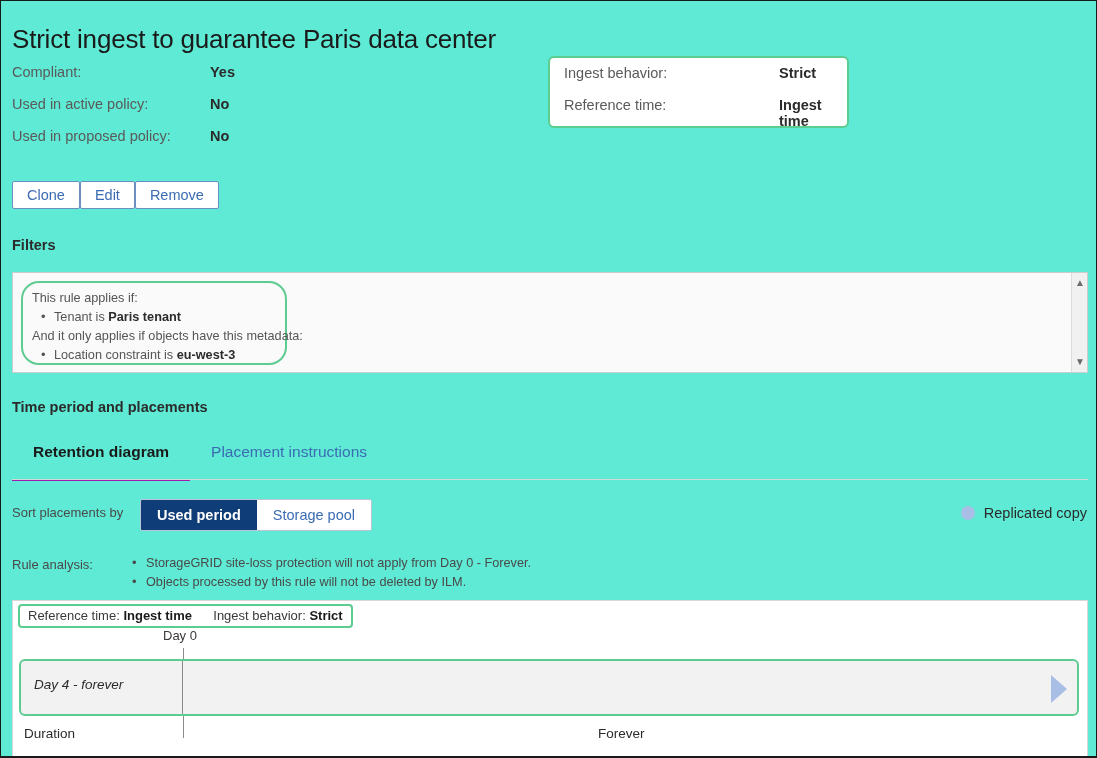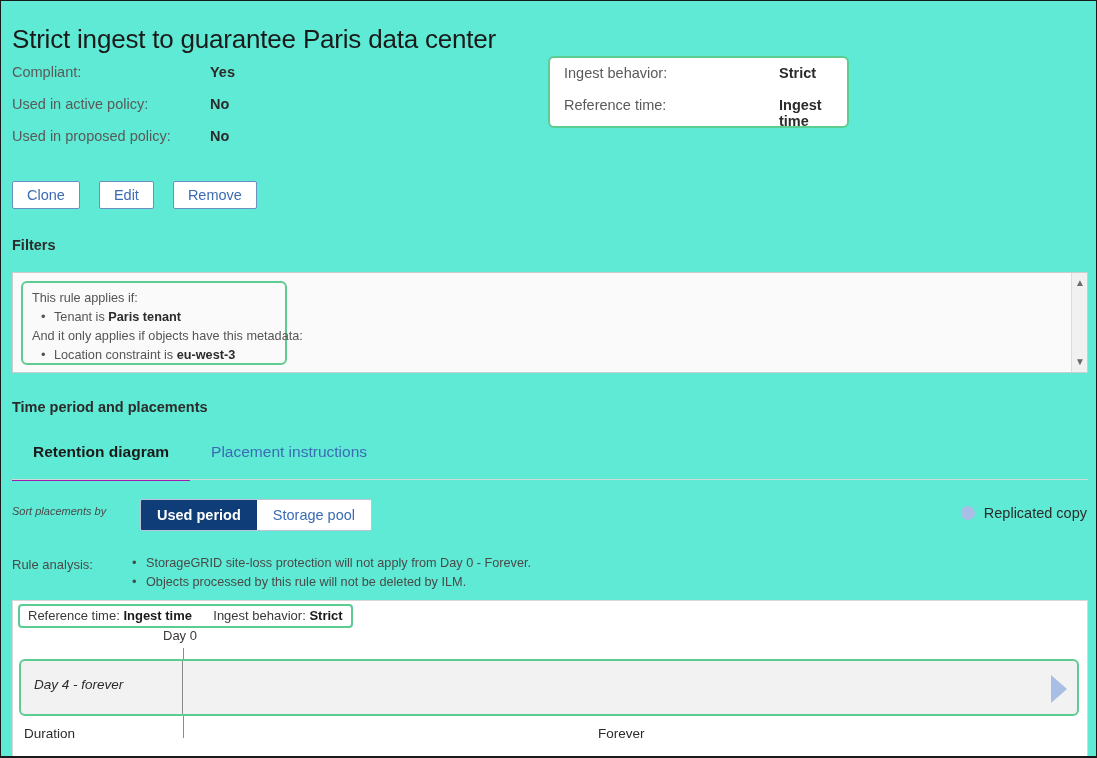--- a/index.html
+++ b/index.html
@@ -83,21 +83,20 @@
   .ingest-value {
     color: #2b2b2b;
     font-weight: bold;
   }
 
   
   .actions {
     position: absolute;
     left: 11px; top: 180px;
     display: flex;
-    gap: 19px;
   }
   .btn {
     border: 1px solid #6e8ec0;
     background: #ffffff;
     color: #3b6bb3;
     font-family: "Liberation Sans", sans-serif;
     font-size: 14.5px;
     height: 28px;
     padding: 0 14px;
     border-radius: 2px;
@@ -121,21 +120,21 @@
     height: 101px;
     border: 1px solid #cccccc;
     background: #fafafa;
   }
   .filters-green {
     position: absolute;
     left: 8px; top: 8px;
     width: 266px;
     height: 84px;
     border: 2px solid #5ecb91;
-    border-radius: 6px;
+    border-radius: 18px;
     background: #fafafa;
     padding: 6px 9px;
   }
   .f-line {
     font-size: 12.7px;
     color: #555555;
     line-height: 19px;
     white-space: nowrap;
   }
   .f-line.bullet {
@@ -203,23 +202,22 @@
   
   .sort-row {
     position: absolute;
     left: 11px; top: 498px;
     width: 1076px;
     height: 34px;
   }
   .sort-label {
     position: absolute;
     left: 0; top: 6px;
-    font-size: 11px;
+    font-size: 13px;
     color: #4a4a4a;
-    font-style: italic;
   }
   .seg {
     position: absolute;
     left: 128px; top: 0;
     display: flex;
     border: 1px solid #b9c4d4;
     border-radius: 2px;
     overflow: hidden;
     height: 32px;
   }

